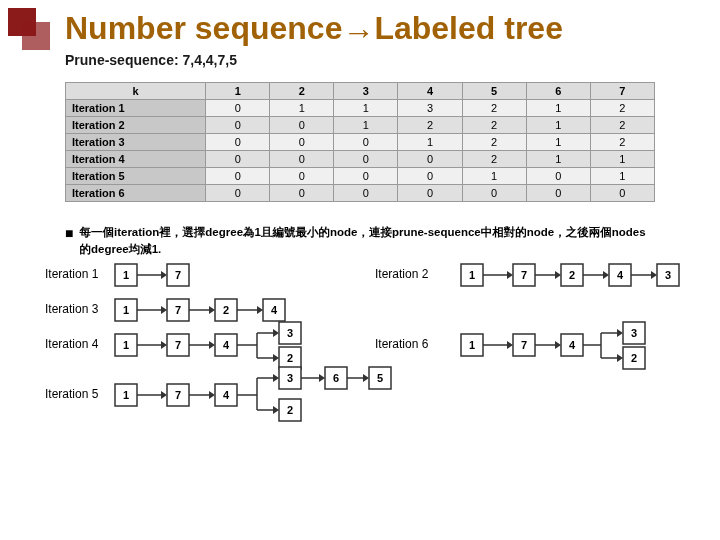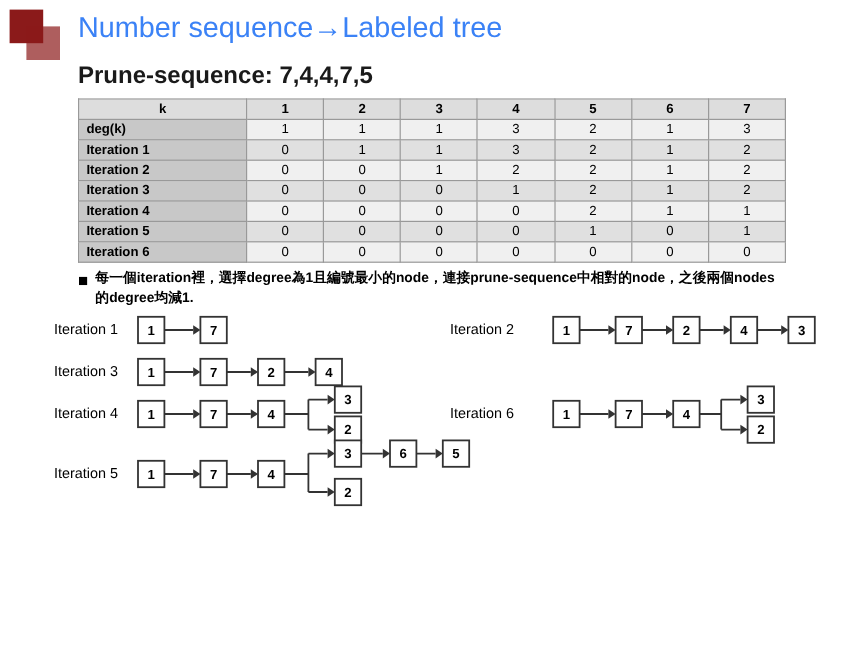--- a/index.html
+++ b/index.html
@@ -31,31 +31,31 @@
       top: 14px; left: 14px;
       width: 28px; height: 28px;
       background: #8B1A1A;
       opacity: 0.7;
     }
 
     .main-title {
       position: absolute;
       top: 10px;
       left: 65px;
-      font-size: 24px;
-      font-weight: normal;
-      color: #3b82f6;
+      font-size: 32px;
+      font-weight: bold;
+      color: #a16207;
       white-space: nowrap;
     }
 
     .subtitle {
       position: absolute;
       top: 52px;
       left: 65px;
-      font-size: 20px;
+      font-size: 14px;
       font-weight: bold;
       color: #1a1a1a;
     }
 
     
     .data-table {
       position: absolute;
       top: 82px;
       left: 65px;
       width: 590px;
@@ -136,30 +136,20 @@
       <th>1</th>
       <th>2</th>
       <th>3</th>
       <th>4</th>
       <th>5</th>
       <th>6</th>
       <th>7</th>
     </tr>
   </thead>
   <tbody id="table-body">
-  <tr>
-        <td>deg(k)</td>
-        <td>1</td>
-        <td>1</td>
-        <td>1</td>
-        <td>3</td>
-        <td>2</td>
-        <td>1</td>
-        <td>3</td>
-      </tr>
       <tr>
         <td>Iteration 1</td>
         <td>0</td>
         <td>1</td>
         <td>1</td>
         <td>3</td>
         <td>2</td>
         <td>1</td>
         <td>2</td>
       </tr>

